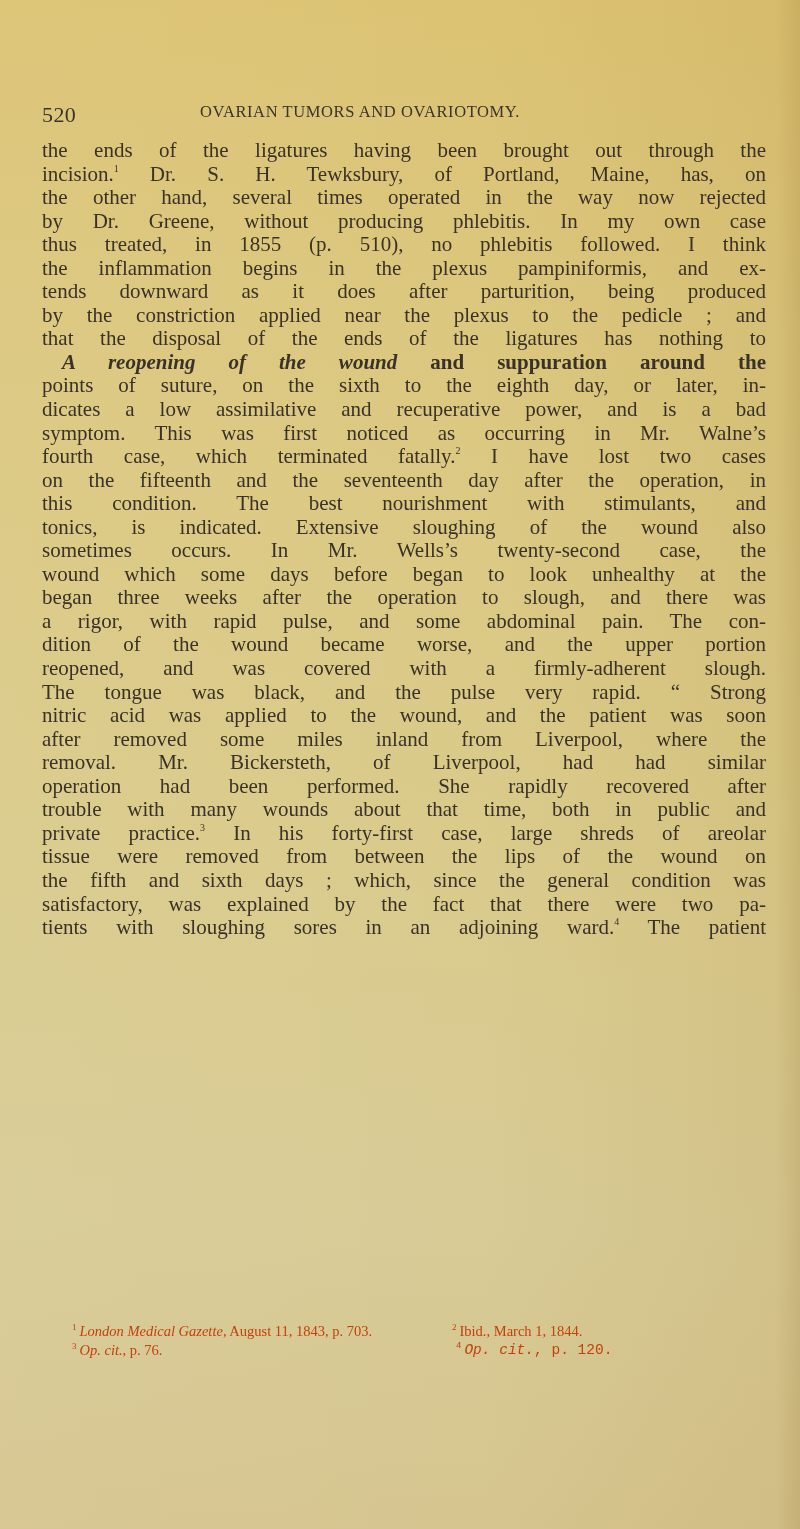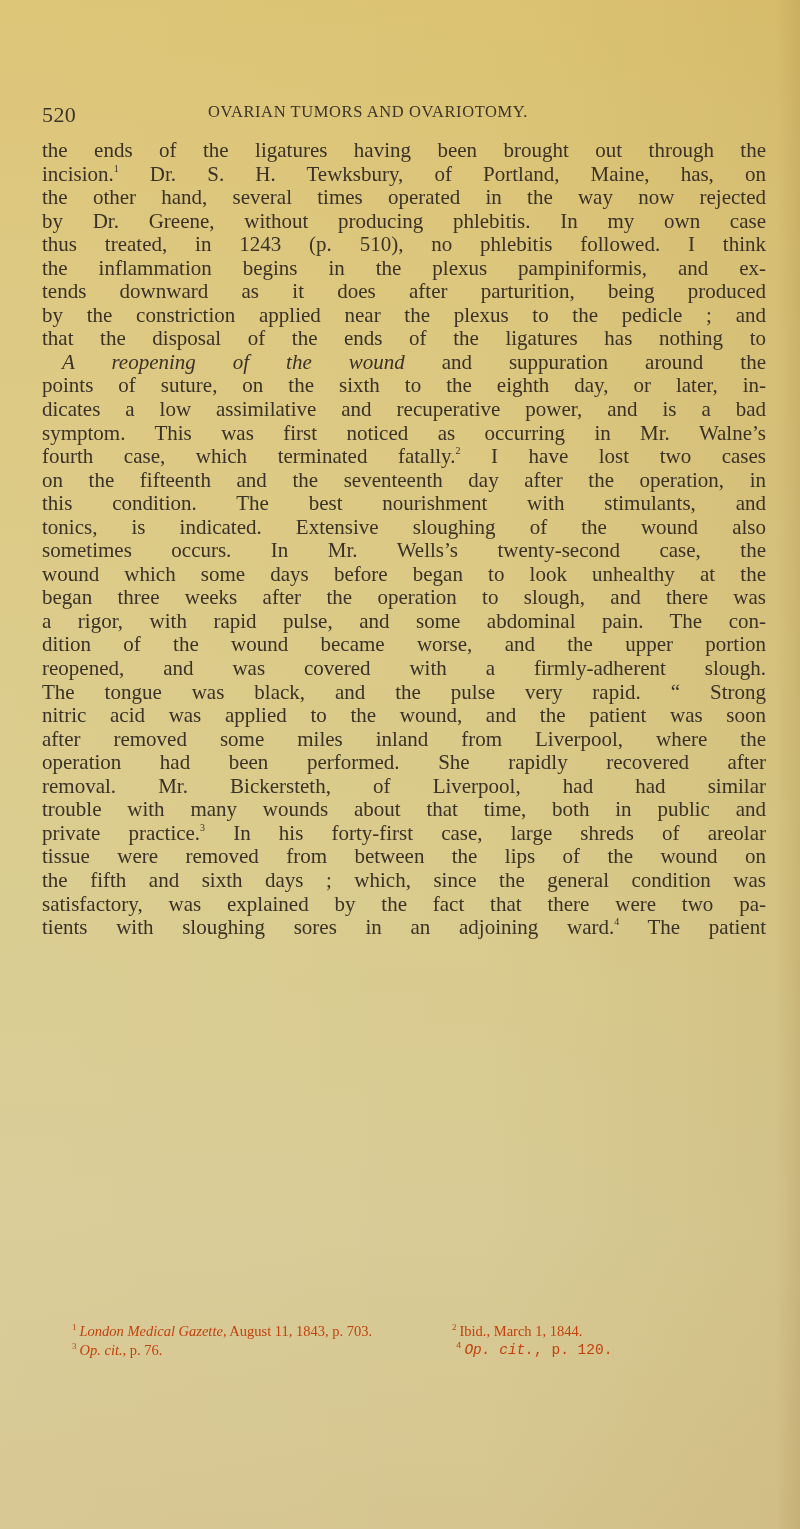--- a/index.html
+++ b/index.html
@@ -33,41 +33,40 @@
       top: 0;
       font-size: 22px;
     }
     .head-title {
       position: absolute;
       left: 158px;
       top: 0;
       font-size: 16.5px;
       letter-spacing: 0.6px;
       transform: scaleY(1.05);
-      margin-left: 8px;
     }
     .body-text {
       position: absolute;
       top: 139px;
       left: 42px;
       width: 724px;
       font-size: 21px;
       line-height: 23.55px;
       text-align: justify;
       color: #3a3227;
     }
     .line {
       display: block;
       white-space: nowrap;
       text-align: justify;
       text-align-last: justify;
       height: 23.55px;
     }
     .line.last { text-align-last: left; }
-    .line.indent { padding-left: 20px; }
+    .line.indent { padding-left: 20px; font-weight: bold; }
     sup { font-size: 10px; line-height: 0; vertical-align: 9px; }
     .it { font-style: italic; }
     .footnotes {
       position: absolute;
       top: 1322px;
       left: 72px;
       width: 700px;
       font-size: 14.5px;
       line-height: 19px;
       color: #c2410c;
@@ -86,21 +85,21 @@
 <div class="running-head">
   <span class="page-number">520</span>
   <span class="head-title">OVARIAN TUMORS AND OVARIOTOMY.</span>
 </div>
 
 <div class="body-text">
   <span class="line">the ends of the ligatures having been brought out through the</span>
   <span class="line"><span>incision.</span><sup>1</sup><span> Dr. S. H. Tewksbury, of Portland, Maine, has, on</span></span>
   <span class="line">the other hand, several times operated in the way now rejected</span>
   <span class="line">by Dr. Greene, without producing phlebitis. In my own case</span>
-  <span class="line">thus treated, in 1243 (p. 510), no phlebitis followed. I think</span>
+  <span class="line">thus treated, in 1855 (p. 510), no phlebitis followed. I think</span>
   <span class="line">the inflammation begins in the plexus pampiniformis, and ex-</span>
   <span class="line">tends downward as it does after parturition, being produced</span>
   <span class="line">by the constriction applied near the plexus to the pedicle ; and</span>
   <span class="line">that the disposal of the ends of the ligatures has nothing to</span>
   <span class="line indent"><span class="it">A reopening of the wound</span><span> and suppuration around the</span></span>
   <span class="line">points of suture, on the sixth to the eighth day, or later, in-</span>
   <span class="line">dicates a low assimilative and recuperative power, and is a bad</span>
   <span class="line">symptom. This was first noticed as occurring in Mr. Walne’s</span>
   <span class="line"><span>fourth case, which terminated fatally.</span><sup>2</sup><span> I have lost two cases</span></span>
   <span class="line">on the fifteenth and the seventeenth day after the operation, in</span>
@@ -108,22 +107,22 @@
   <span class="line">tonics, is indicated. Extensive sloughing of the wound also</span>
   <span class="line">sometimes occurs. In Mr. Wells’s twenty-second case, the</span>
   <span class="line">wound which some days before began to look unhealthy at the</span>
   <span class="line">began three weeks after the operation to slough, and there was</span>
   <span class="line">a rigor, with rapid pulse, and some abdominal pain. The con-</span>
   <span class="line">dition of the wound became worse, and the upper portion</span>
   <span class="line">reopened, and was covered with a firmly-adherent slough.</span>
   <span class="line">The tongue was black, and the pulse very rapid. “ Strong</span>
   <span class="line">nitric acid was applied to the wound, and the patient was soon</span>
   <span class="line">after removed some miles inland from Liverpool, where the</span>
+  <span class="line">removal. Mr. Bickersteth, of Liverpool, had had similar</span>
   <span class="line">operation had been performed. She rapidly recovered after</span>
-  <span class="line">removal. Mr. Bickersteth, of Liverpool, had had similar</span>
   <span class="line">trouble with many wounds about that time, both in public and</span>
   <span class="line"><span>private practice.</span><sup>3</sup><span> In his forty-first case, large shreds of areolar</span></span>
   <span class="line">tissue were removed from between the lips of the wound on</span>
   <span class="line">the fifth and sixth days ; which, since the general condition was</span>
   <span class="line">satisfactory, was explained by the fact that there were two pa-</span>
   <span class="line"><span>tients with sloughing sores in an adjoining ward.</span><sup>4</sup><span> The patient</span></span>
 </div>
 
 <div class="footnotes">
   <div class="fn-row">

